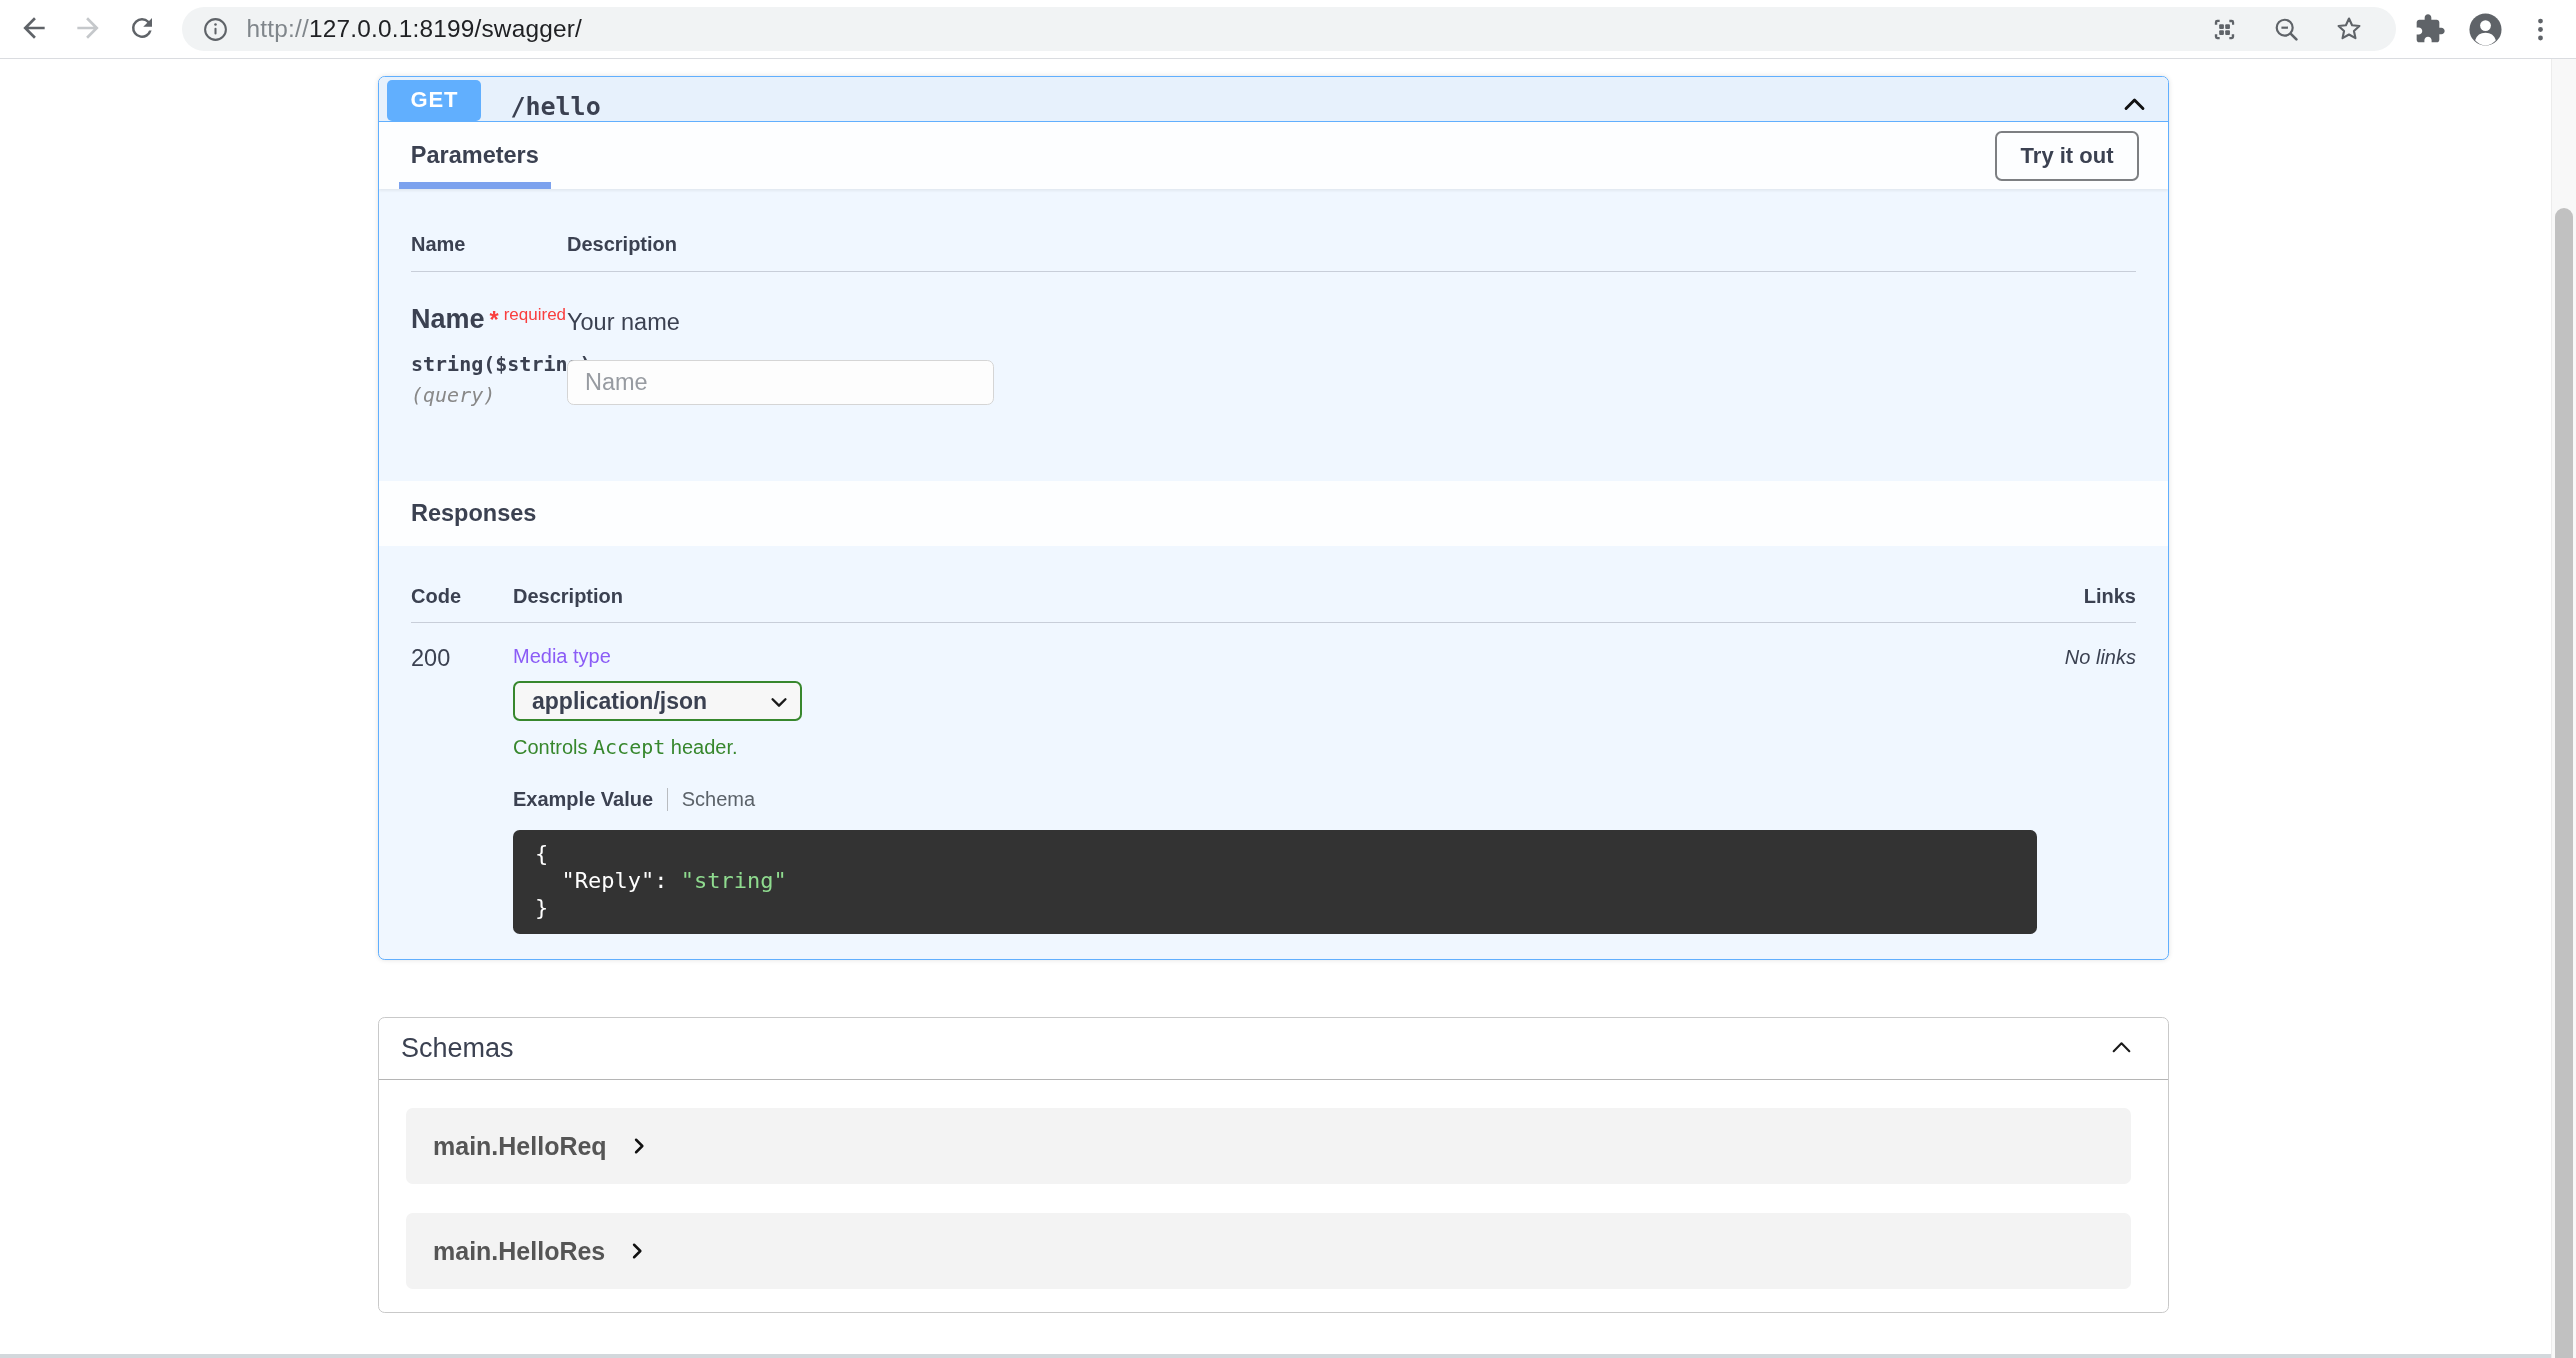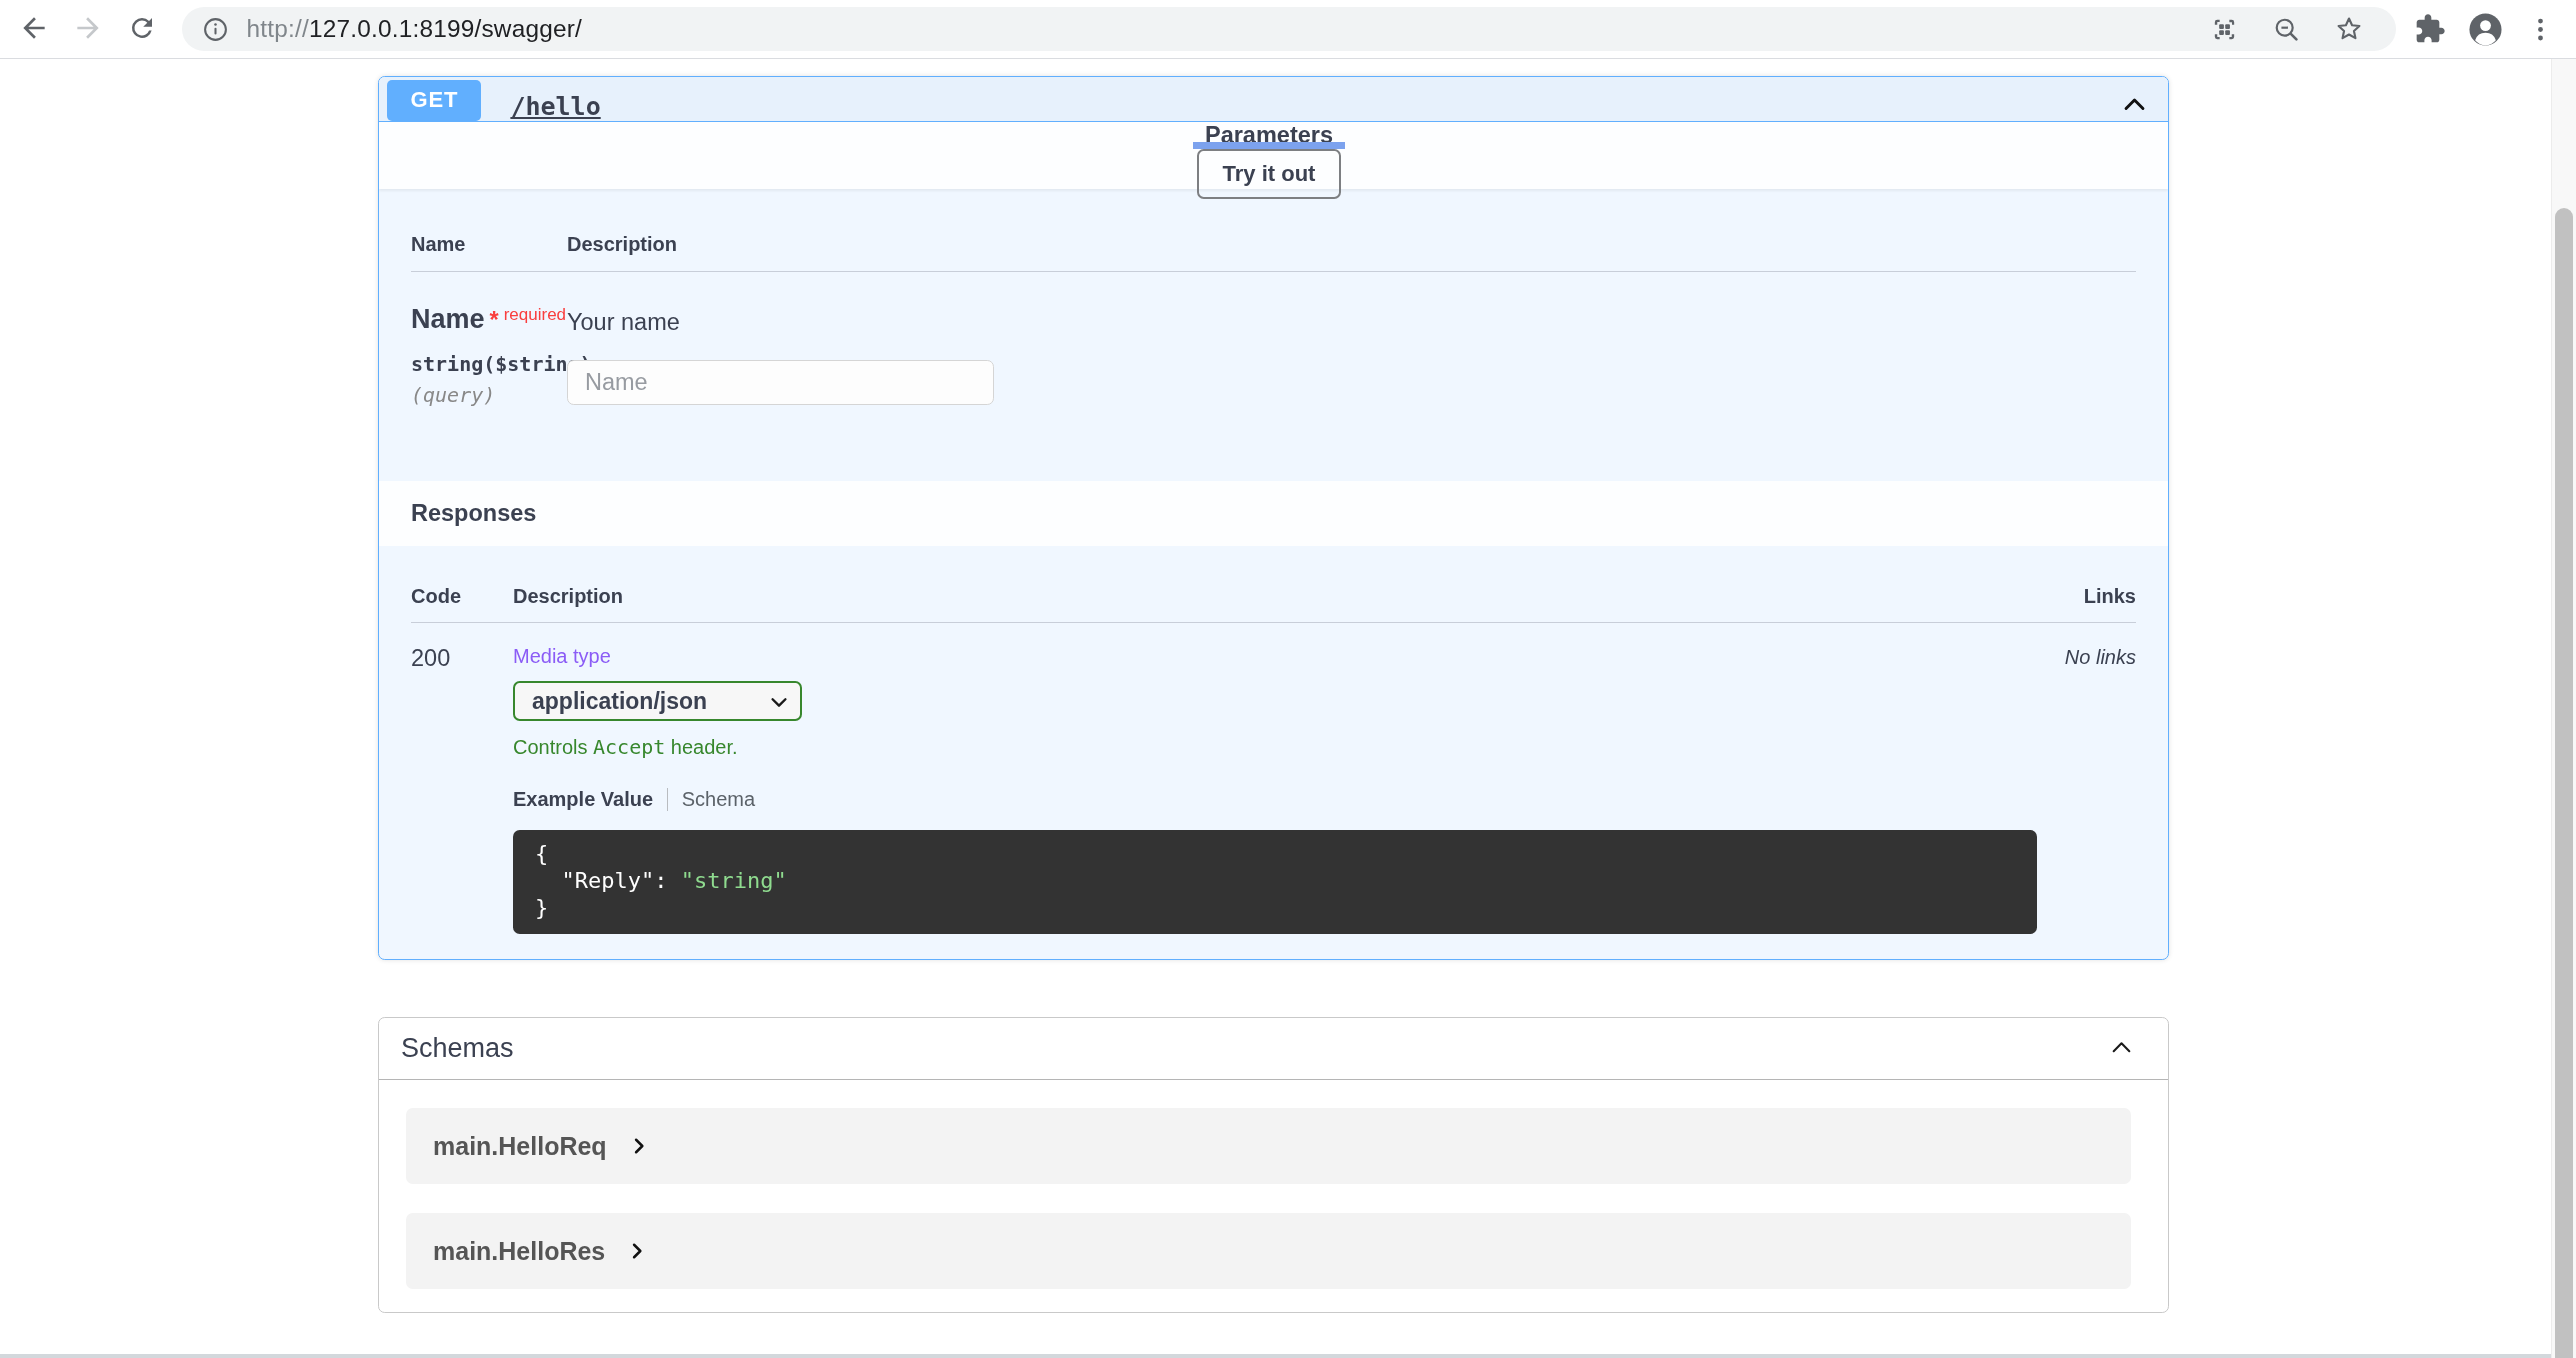--- a/index.html
+++ b/index.html
@@ -38,25 +38,25 @@
   .chev-btn { border: none; background: transparent; cursor: pointer; display: flex; align-items: center; }
 
   
   .opblock { margin-top: 17px; border: 1.7px solid #61affe; border-radius: 6.7px; background: #f0f7ff;
     overflow: hidden; box-shadow: 0 0 5px rgba(0,0,0,.12); }
   .op-summary { height: 45px; display: flex; align-items: flex-end; padding: 0 20px 0 8.4px;
     background: #e7f1fc; border-bottom: 1.7px solid #61affe; cursor: pointer; gap: 12px; }
   .method-badge { min-width: 94px; padding: 7.6px 0; border-radius: 5px; background: #61affe;
     color: #fff; font-size: 22px; font-weight: 700; text-align: center; letter-spacing: 0.8px; }
   .op-path { margin-left: 17px; font-family: "DejaVu Sans Mono", monospace; font-weight: 700;
-    font-size: 25px; color: #3b4151; text-decoration: underline; }
+    font-size: 25px; color: #3b4151; }
   .op-summary .chev-btn { margin-left: auto; }
 
   .op-section-header { height: 67px; display: flex; align-items: center; justify-content: space-between;
-    padding: 0 29px 0 20px; background: rgba(255,255,255,.85); box-shadow: 0 1.7px 2.5px rgba(0,0,0,.06); flex-direction: column; }
+    padding: 0 29px 0 20px; background: rgba(255,255,255,.85); box-shadow: 0 1.7px 2.5px rgba(0,0,0,.06); }
   .tab-item { height: 100%; display: flex; align-items: center; padding: 0 11.8px; position: relative;
     cursor: pointer; }
   .tab-item::after { content: ""; position: absolute; left: 0; bottom: 0; width: 100%; height: 6.7px;
     background: #7ca2ee; }
   .tab-label { font-size: 23.5px; font-weight: 700; color: #3b4151; }
   .try-btn { border: 2.5px solid #7d7f82; border-radius: 6.7px; background: transparent; color: #3b4151;
     font-size: 22px; font-weight: 600; padding: 10px 23.5px; cursor: pointer;
     font-family: Liberation Sans, sans-serif; }
 
   .params-area { height: 292px; padding: 44px 32px 0 32px; }

